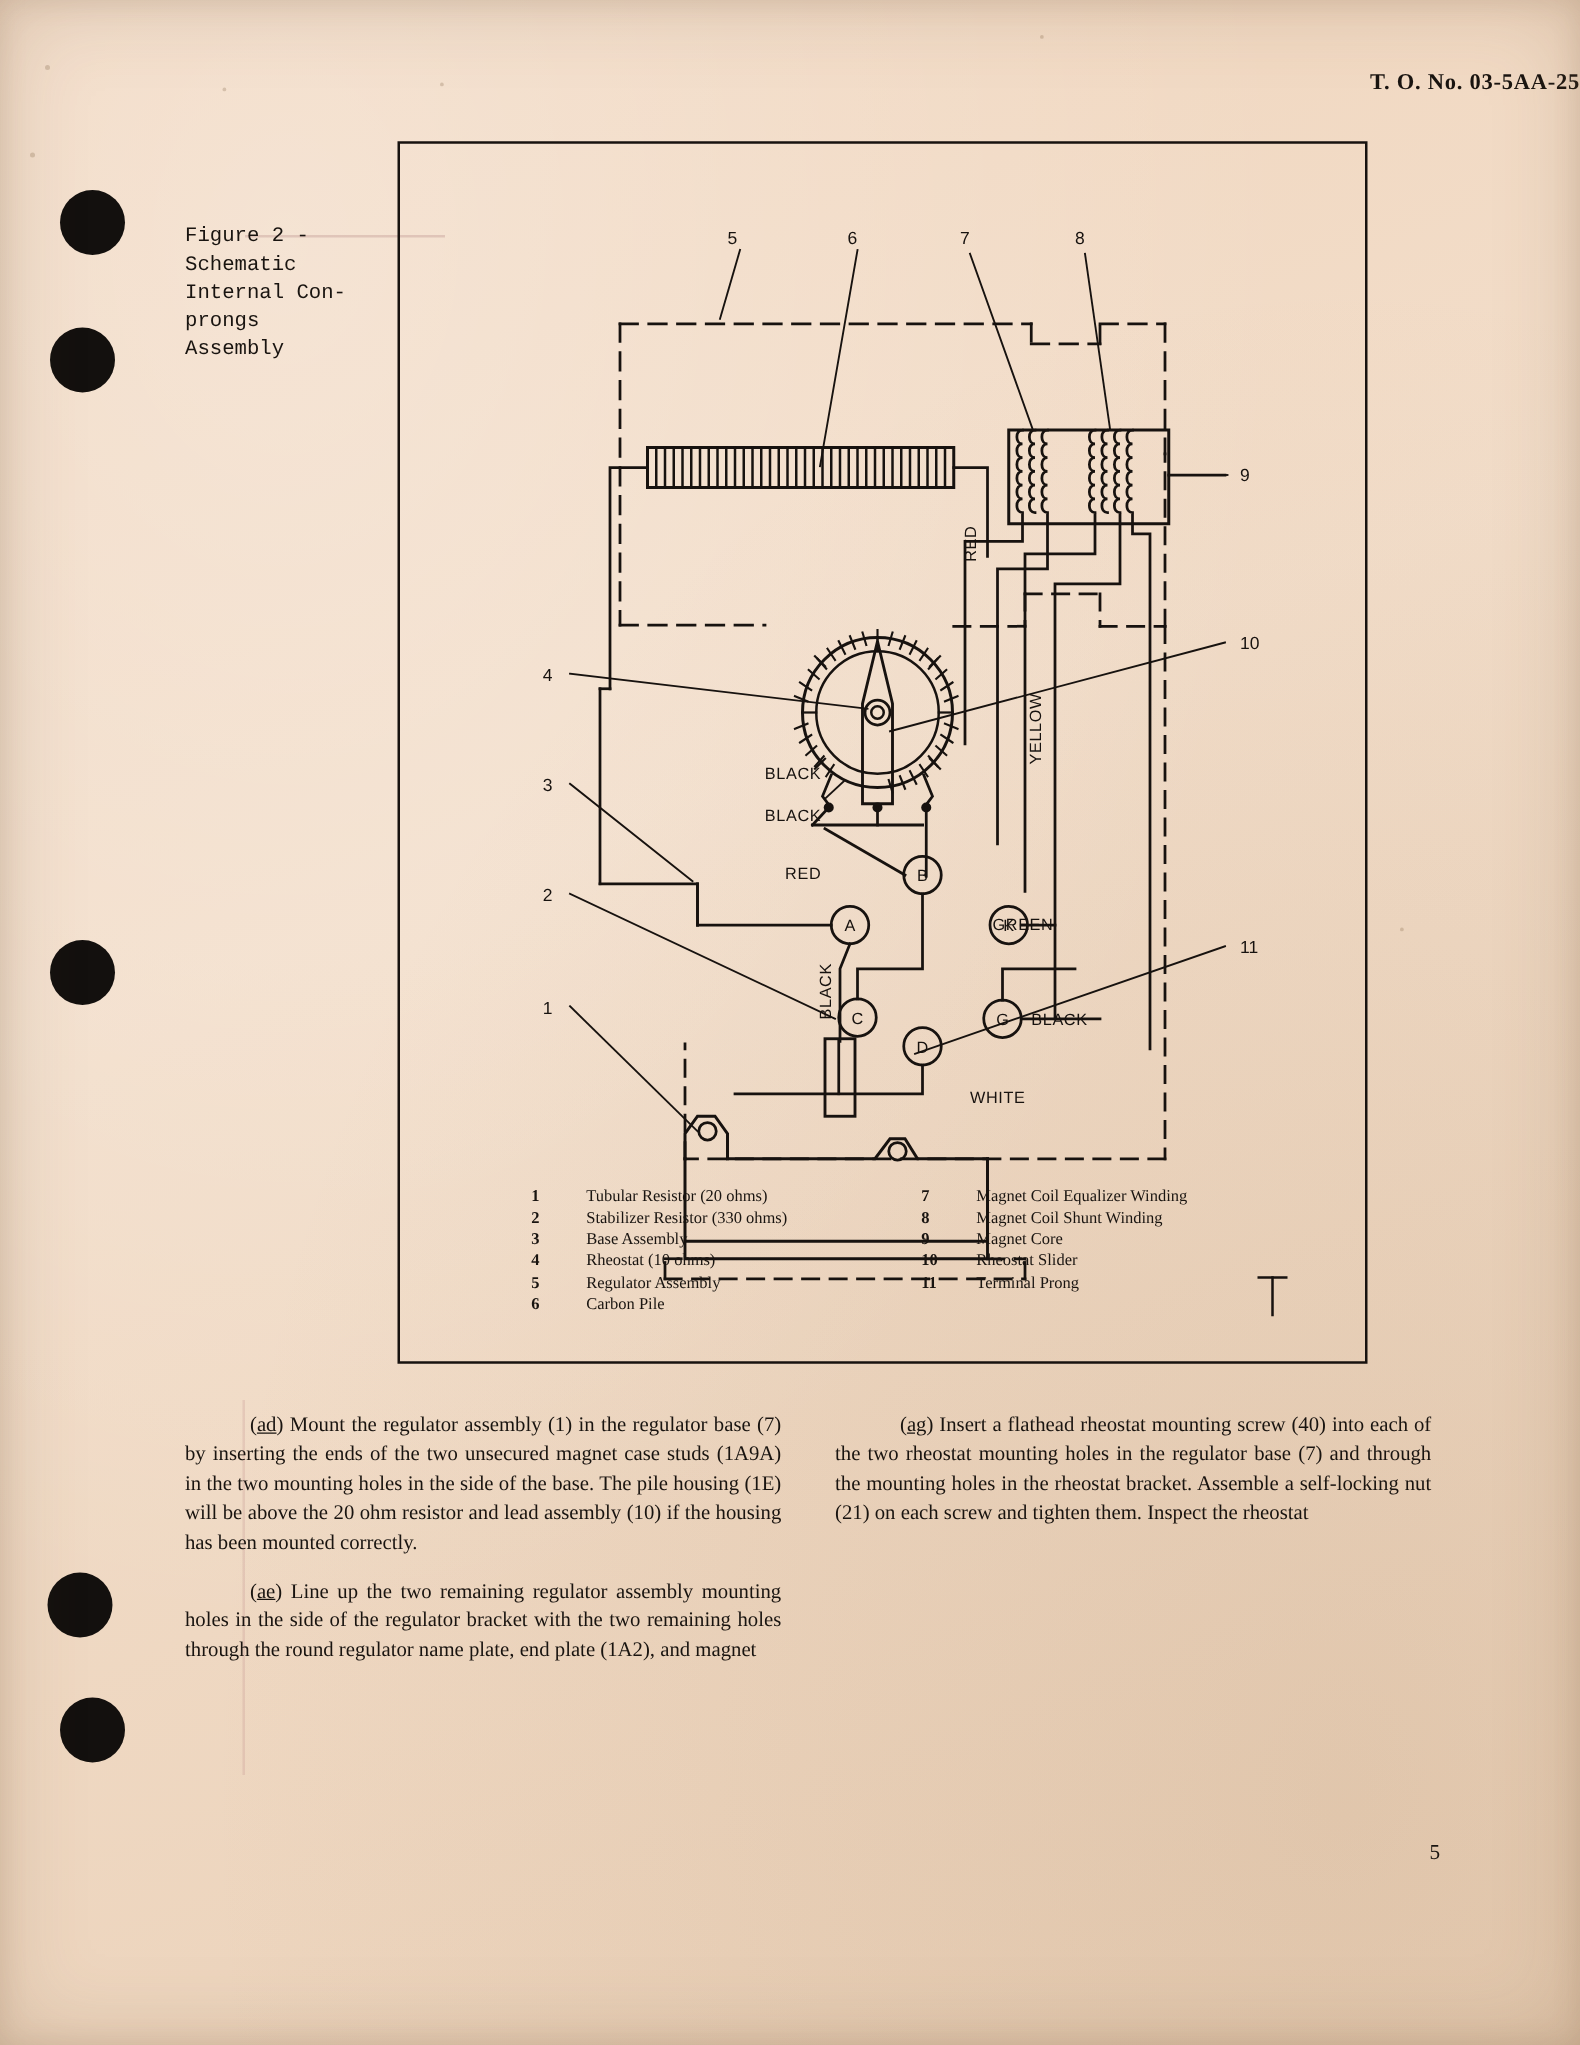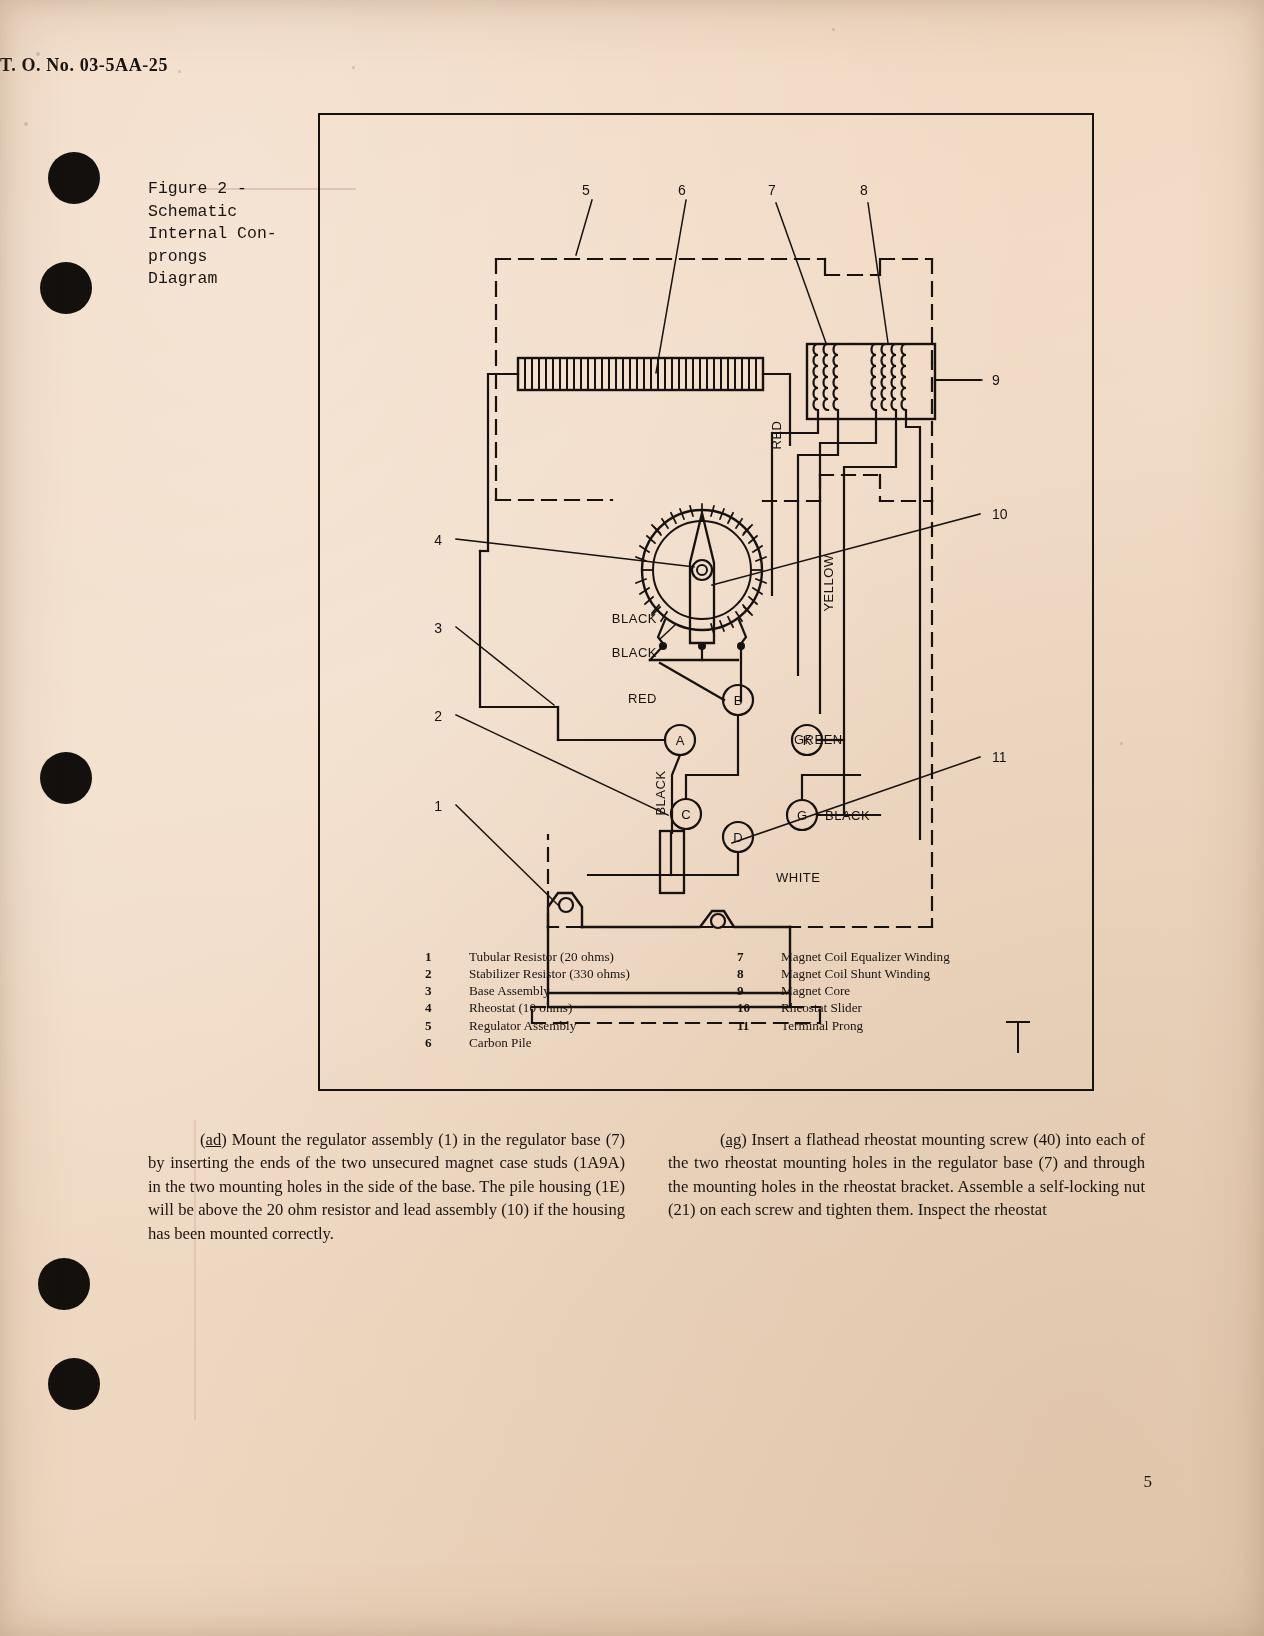--- a/index.html
+++ b/index.html
@@ -29,21 +29,21 @@
 
   
   .punch{
     position:absolute;width:52px;height:52px;border-radius:50%;
     background:#13100e;
   }
 
   
   .doc-header{
     position:absolute;left:0;right:0;top:55px;
-    text-align:left;
+    text-align:right;
     font-weight:bold;font-size:18px;letter-spacing:.6px;
   }
 
   
   .fig-caption{
     position:absolute;left:148px;top:178px;
     width:145px;
     font-size:16.5px;line-height:1.37;
     font-family:Liberation Mono, monospace;
   }
@@ -119,21 +119,21 @@
 <div class="speck" style="left:196px;top:188px;width:160px;height:2px;border-radius:0;background:rgba(170,120,120,.28);"></div>
 <div class="speck" style="left:194px;top:1120px;width:2px;height:300px;border-radius:0;background:rgba(185,130,130,.22);"></div>
 
 <div class="doc-header">T. O. No. 03-5AA-25</div>
 
 <div class="fig-caption">
   <div>Figure 2 -</div>
   <div>Schematic</div>
   <div>Internal Con-</div>
   <div>prongs</div>
-  <div>Diagram</div>
+  <div>Assembly</div>
 </div>
 
 <div class="figure-frame">
 
   <div class="fig-canvas">
   <svg viewBox="0 0 772 974" xmlns="http://www.w3.org/2000/svg">
     <g fill="none" stroke="#17120f" stroke-width="2.2" stroke-linecap="square">
 
       <path d="M176 144 L505 144" stroke-dasharray="14 9"></path>
       <path d="M505 144 L505 160" stroke-dasharray="14 9"></path>
@@ -388,20 +388,21 @@
           <span class="legend-txt">Terminal Prong</span>
         </div>
     </div>
   </div>
 
   <div class="corner-tick"></div>
 </div>
 
 <div class="body-col left">
   <p>(<span class="para-tag">ad</span><span>) Mount the regulator assembly (1) in the regulator base (7) by inserting the ends of the two unsecured magnet case studs (1A9A) in the two mounting holes in the side of the base. The pile housing (1E) will be above the 20 ohm resistor and lead assembly (10) if the housing has been mounted correctly.</span></p>
+  <p>(<span class="para-tag">ae</span><span>) Line up the two remaining regulator assembly mounting holes in the side of the regulator bracket with the two remaining holes through the round regulator name plate, end plate (1A2), and magnet</span></p>
 </div>
 
 <div class="body-col right">
   <p>(<span class="para-tag">ag</span><span>) Insert a flathead rheostat mounting screw (40) into each of the two rheostat mounting holes in the regulator base (7) and through the mounting holes in the rheostat bracket. Assemble a self-locking nut (21) on each screw and tighten them. Inspect the rheostat</span></p>
 </div>
 
 <div class="page-num">5</div>
 
 <div class="edge-shade"></div>
 

